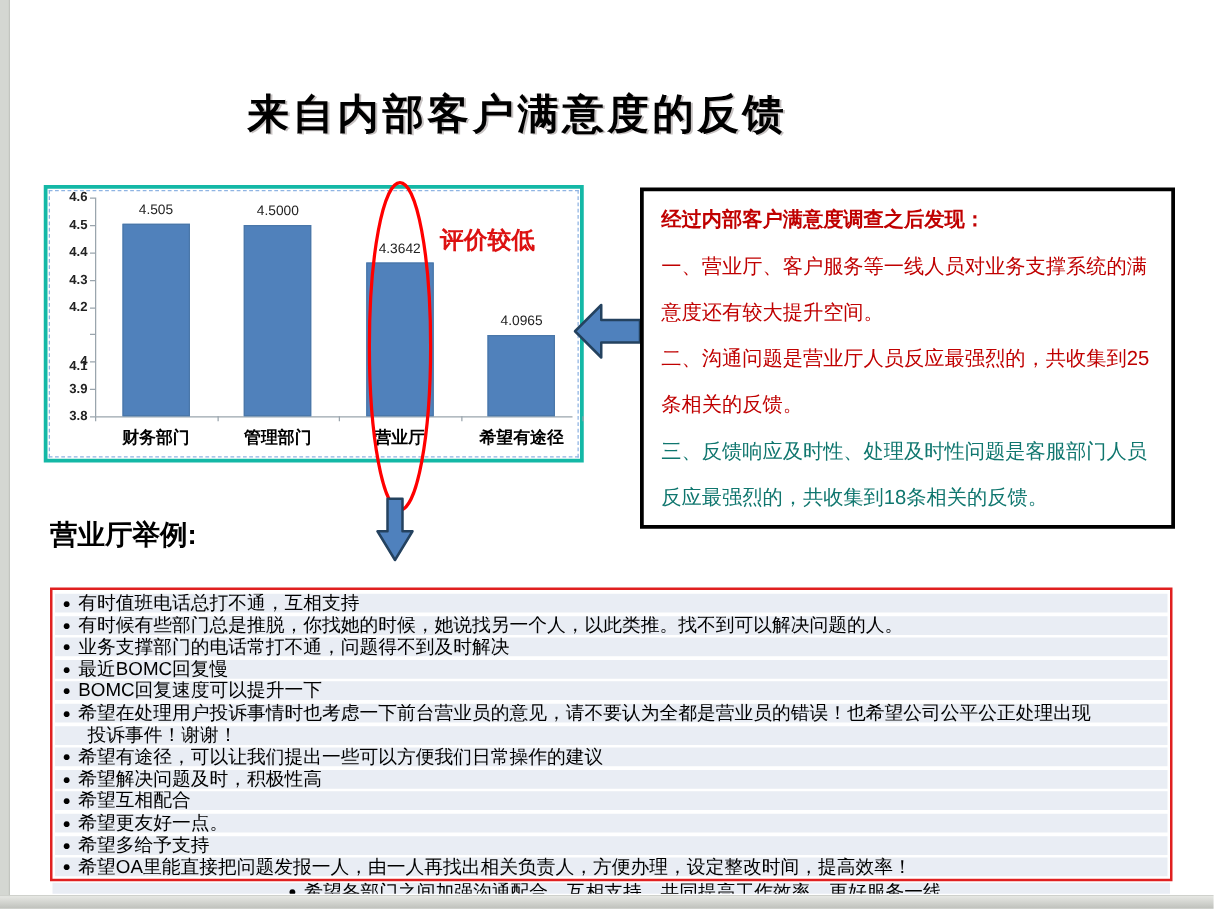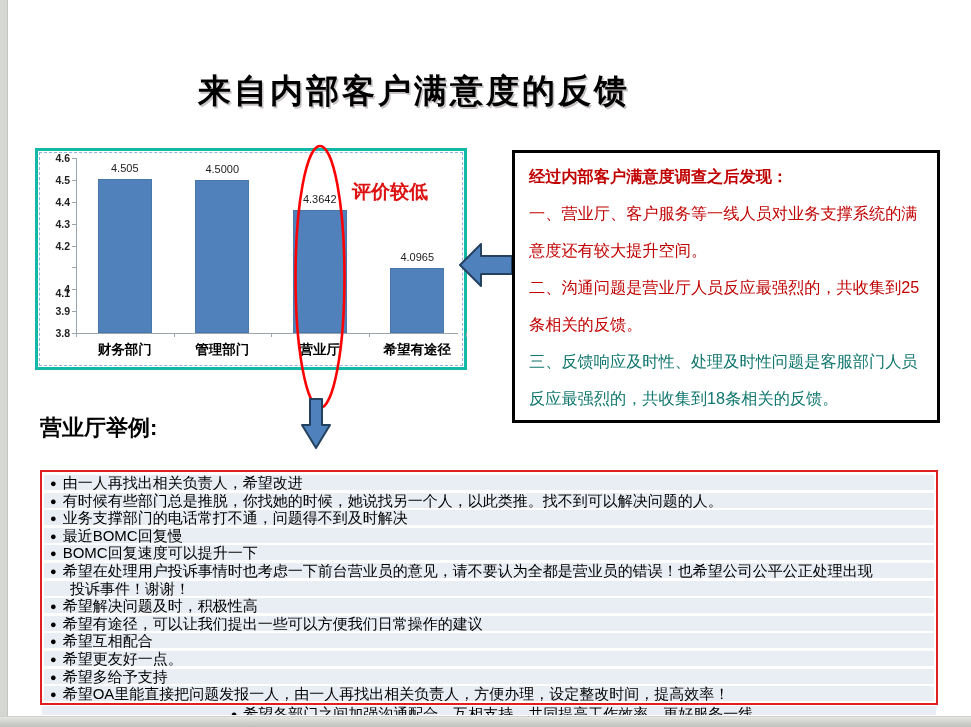--- a/index.html
+++ b/index.html
@@ -111,29 +111,29 @@
     <div id="findings-paras">
         <p class="fb-para">一、营业厅、客户服务等一线人员对业务支撑系统的满意度还有较大提升空间。</p>
         <p class="fb-para">二、沟通问题是营业厅人员反应最强烈的，共收集到25条相关的反馈。</p>
         <p class="fb-para muted">三、反馈响应及时性、处理及时性问题是客服部门人员反应最强烈的，共收集到18条相关的反馈。</p>
       </div>
   </div>
 
   <div class="section-label">营业厅举例:</div>
 
   <div class="list-box" id="list">
-      <div class="list-line"><span class="bullet">●</span><span>由一人再找出相关负责人，希望改进</span></div>
+      <div class="list-line"><span class="bullet">●</span><span>有时值班电话总打不通，互相支持</span></div>
       <div class="list-line"><span class="bullet">●</span><span>有时候有些部门总是推脱，你找她的时候，她说找另一个人，以此类推。找不到可以解决问题的人。</span></div>
       <div class="list-line"><span class="bullet">●</span><span>业务支撑部门的电话常打不通，问题得不到及时解决</span></div>
       <div class="list-line"><span class="bullet">●</span><span>最近BOMC回复慢</span></div>
       <div class="list-line"><span class="bullet">●</span><span>BOMC回复速度可以提升一下</span></div>
       <div class="list-line"><span class="bullet">●</span><span>希望在处理用户投诉事情时也考虑一下前台营业员的意见，请不要认为全都是营业员的错误！也希望公司公平公正处理出现</span></div>
       <div class="list-line cont"><span>投诉事件！谢谢！</span></div>
+      <div class="list-line"><span class="bullet">●</span><span>希望有途径，可以让我们提出一些可以方便我们日常操作的建议</span></div>
       <div class="list-line"><span class="bullet">●</span><span>希望解决问题及时，积极性高</span></div>
-      <div class="list-line"><span class="bullet">●</span><span>希望有途径，可以让我们提出一些可以方便我们日常操作的建议</span></div>
       <div class="list-line"><span class="bullet">●</span><span>希望互相配合</span></div>
       <div class="list-line"><span class="bullet">●</span><span>希望更友好一点。</span></div>
       <div class="list-line"><span class="bullet">●</span><span>希望多给予支持</span></div>
       <div class="list-line"><span class="bullet">●</span><span>希望OA里能直接把问题发报一人，由一人再找出相关负责人，方便办理，设定整改时间，提高效率！</span></div>
     </div>
 
   <div class="clipped-line" id="clipped">
       <div class="list-line"><span class="bullet">●</span><span>希望各部门之间加强沟通配合，互相支持，共同提高工作效率，更好服务一线</span></div>
     </div>
 

